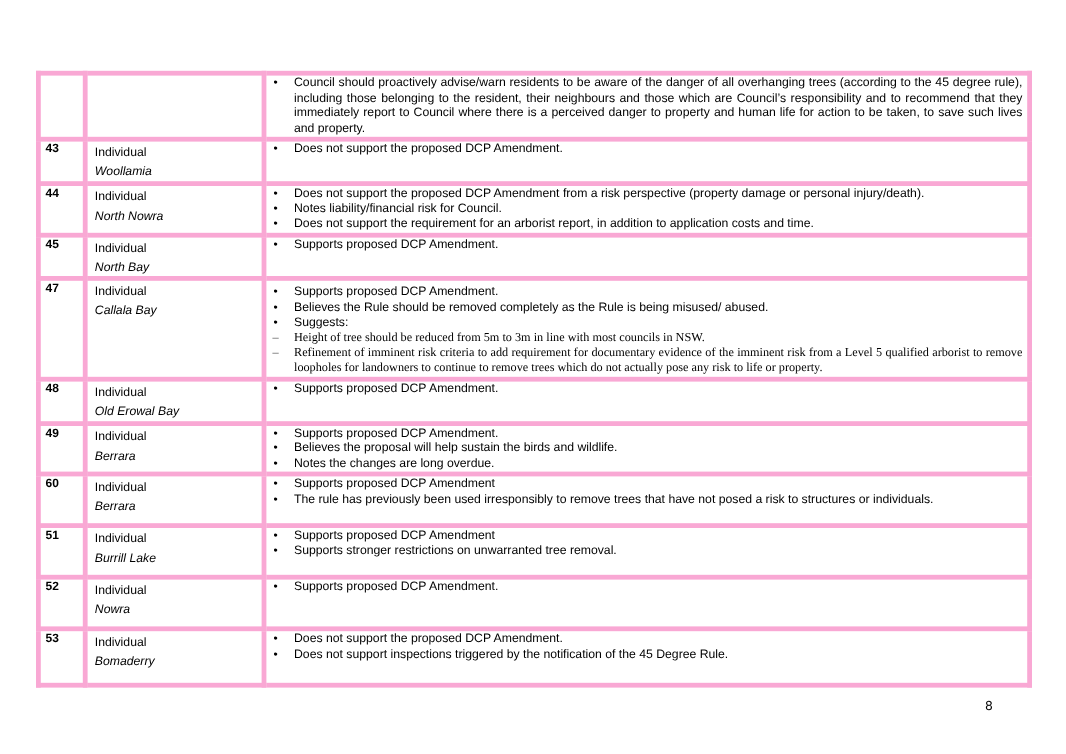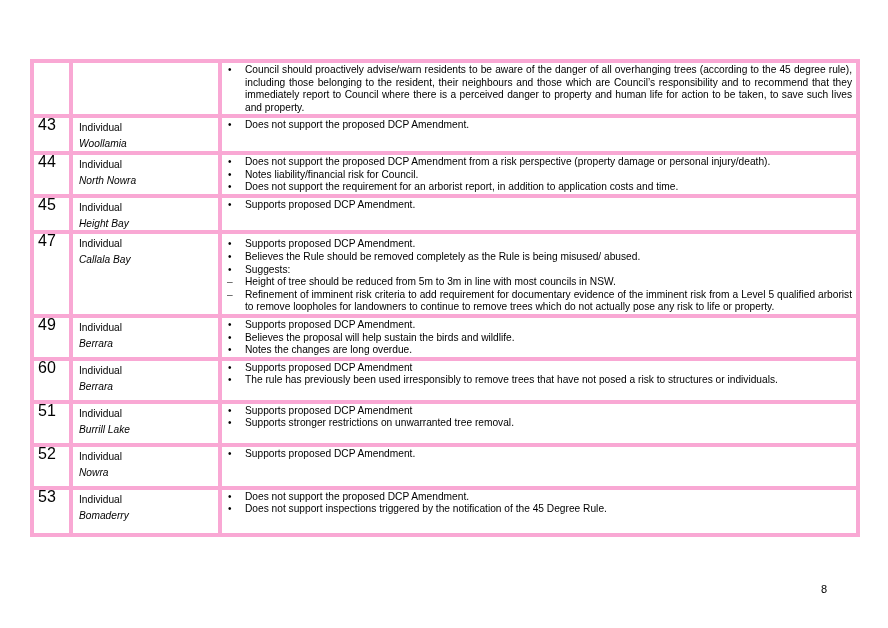--- a/index.html
+++ b/index.html
@@ -1,29 +1,29 @@
 <!DOCTYPE html>
 <html><head>
 <meta charset="utf-8">
 <style>
   html, body { margin: 0; padding: 0; background: #ffffff; }
   body { width: 888px; height: 628px; position: relative; overflow: hidden;
          font-family: "Liberation Sans", sans-serif; color: #000; }
   table.sub { position: absolute; left: 30px; top: 59px; width: 830px;
               border-collapse: collapse; table-layout: fixed; font-size: 10.2px; line-height: 12.6px; }
   table.sub td { border: 4px solid #f9a8d4; vertical-align: top; padding: 0; }
-  td.num { width: 31px; font-weight: normal; font-size: 16px; padding: 1px 0 0 4px !important; }
+  td.num { width: 31px; font-weight: bold; font-size: 10px; padding: 1px 0 0 4px !important; }
   td.who { width: 139px; padding: 4px 0 0 6px !important; }
   td.who .name { display: block; height: 16px; }
   td.who .loc { display: block; font-style: italic; }
   td.cmt { padding: 1px 4px 0 0 !important; }
   ul.bul { list-style: none; margin: 0; padding: 0; }
   ul.bul > li { position: relative; padding-left: 23px; text-align: justify; }
   ul.bul > li::before { content: "•"; position: absolute; left: 6px; top: 0; font-size: 10px; }
-  ul.dash { list-style: none; margin: 0; padding: 0; }
+  ul.dash { list-style: none; margin: 0; padding: 0; font-family: Liberation Serif, serif; }
   ul.dash > li { position: relative; padding-left: 23px; text-align: justify; }
   ul.dash > li::before { content: "–"; position: absolute; left: 5px; top: 0; color: #444; }
   .page-num { position: absolute; left: 821px; top: 583px; font-size: 11px; }
 </style>
 </head>
 <body>
 
 <table class="sub">
 
   <tbody>
@@ -62,21 +62,21 @@
         <li>Notes liability/financial risk for Council.</li>
         <li>Does not support the requirement for an arborist report, in addition to application costs and time.</li>
       </ul>
     </td>
   </tr>
 
   <tr style="height:31px">
     <td class="num">45</td>
     <td class="who">
       <span class="name">Individual</span>
-      <span class="loc">Height Bay</span>
+      <span class="loc">North Bay</span>
     </td>
     <td class="cmt">
       <ul class="bul">
             <li>Supports proposed DCP Amendment.</li>
           </ul>
     </td>
   </tr>
 
 
   <tr style="height:82px">
@@ -93,20 +93,32 @@
           <span>Suggests:</span>
           <ul class="dash" style="margin-left:-23px">
             <li>Height of tree should be reduced from 5m to 3m in line with most councils in NSW.</li>
             <li>Refinement of imminent risk criteria to add requirement for documentary evidence of the imminent risk from a Level 5 qualified arborist to remove loopholes for landowners to continue to remove trees which do not actually pose any risk to life or property.</li>
           </ul>
         </li>
       </ul>
     </td>
   </tr>
 
+  <tr style="height:31px">
+    <td class="num">48</td>
+    <td class="who">
+      <span class="name">Individual</span>
+      <span class="loc">Old Erowal Bay</span>
+    </td>
+    <td class="cmt">
+      <ul class="bul">
+            <li>Supports proposed DCP Amendment.</li>
+          </ul>
+    </td>
+  </tr>
 
   <tr style="height:39px">
     <td class="num">49</td>
     <td class="who">
       <span class="name">Individual</span>
       <span class="loc">Berrara</span>
     </td>
     <td class="cmt">
       <ul class="bul">
         <li>Supports proposed DCP Amendment.</li>

